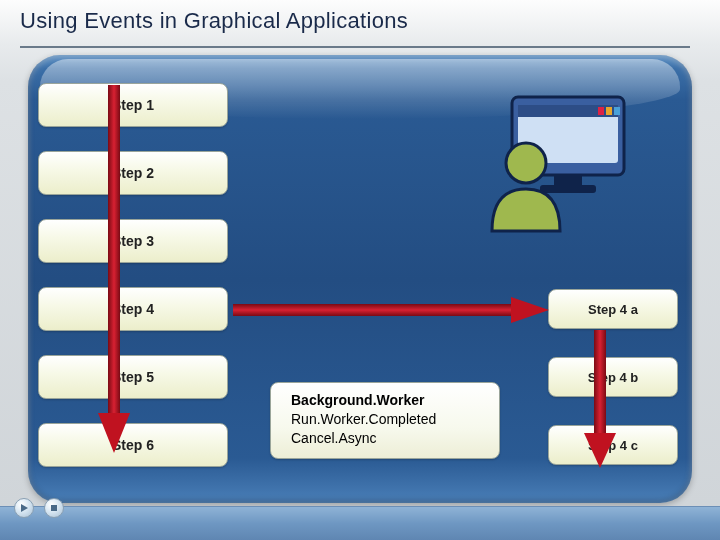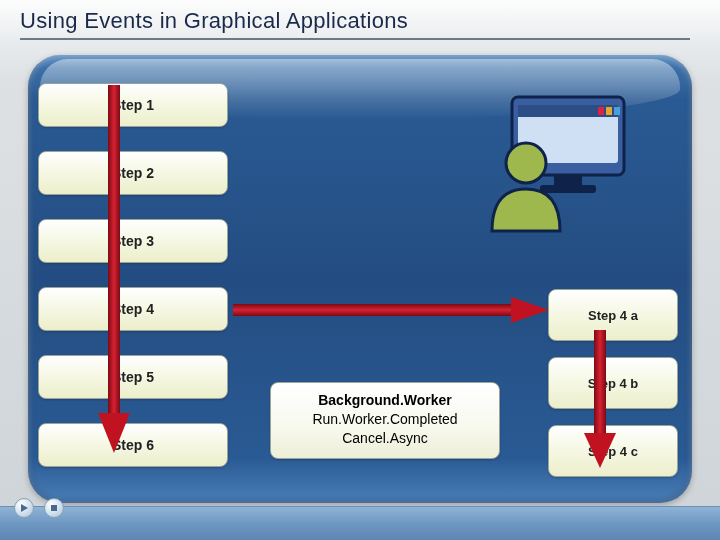--- a/index.html
+++ b/index.html
@@ -13,21 +13,21 @@
   }
   .title {
     position: absolute;
     top: 8px;
     left: 20px;
     font-size: 22px;
     color: #1a2a4a;
     font-weight: 400;
     letter-spacing: 0.3px;
     border-bottom: 2px solid #6a7a8a;
-    padding-bottom: 4px;
+    padding-bottom: 12px;
     width: 670px;
   }
   .panel {
     position: absolute;
     top: 55px;
     left: 28px;
     width: 664px;
     height: 448px;
     background: linear-gradient(180deg, #5a8fc4 0%, #3b6fa8 3%, #2a5a93 10%, #234d82 50%, #2a5a93 90%, #4a7fb8 100%);
     border-radius: 32px;
@@ -51,37 +51,36 @@
     display: flex;
     align-items: center;
     justify-content: center;
     font-size: 14px;
     font-weight: 700;
     color: #222;
     box-shadow: 0 1px 2px rgba(0,0,0,0.2);
   }
   .sub-box {
     width: 130px;
-    height: 52px;
+    height: 40px;
     font-size: 13px;
   }
   .code-box {
     position: absolute;
     left: 242px;
     top: 327px;
     width: 230px;
     background: linear-gradient(180deg, #ffffff 0%, #f7f9ed 60%, #edeed6 100%);
     border: 1px solid #9aa59a;
     border-radius: 8px;
-    padding: 8px 12px 10px 12px;
+    padding: 8px 12px 10px 20px;
     font-size: 14px;
     line-height: 1.35;
     color: #000;
     box-shadow: 0 1px 2px rgba(0,0,0,0.2);
-    text-align: center;
   }
   .code-box .cb-title { font-weight: 700; }
   .arrow-svg { position: absolute; overflow: visible; pointer-events:none;}
   .nav {
     position: absolute;
     left: 14px;
     bottom: 22px;
     display: flex;
     gap: 10px;
     align-items: center;

